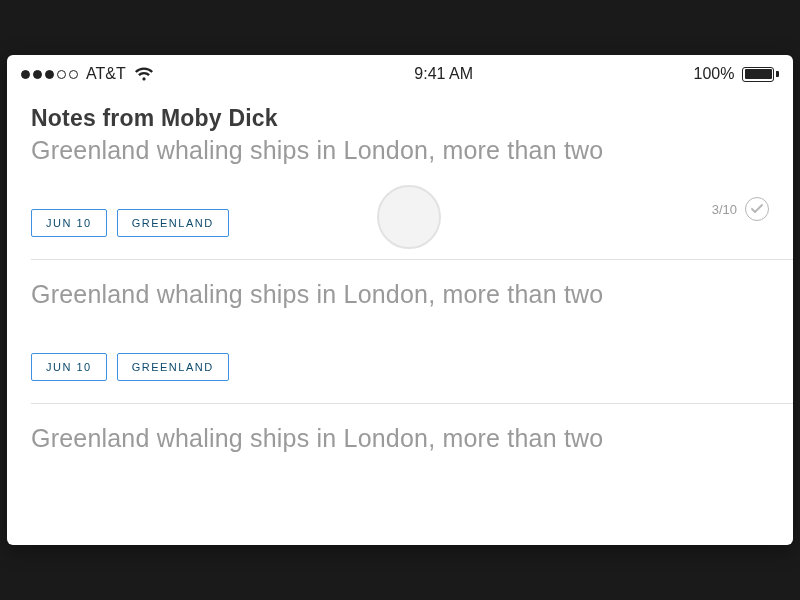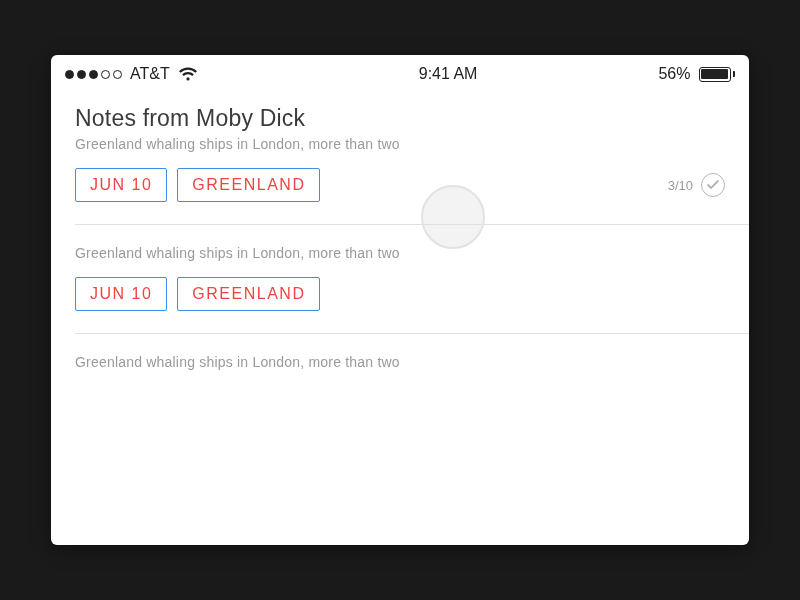--- a/index.html
+++ b/index.html
@@ -5,21 +5,21 @@
   * { box-sizing: border-box; margin: 0; padding: 0; }
   html, body { width: 800px; height: 600px; }
   body {
     background: #1a1a1a;
     display: flex;
     align-items: center;
     justify-content: center;
     font-family: -apple-system, "Helvetica Neue", Arial, sans-serif;
   }
   .device {
-    width: 698px;
+    width: 786px;
     height: 490px;
     background: #fff;
     border-radius: 6px;
     box-shadow: 0 4px 20px rgba(0,0,0,0.4);
     overflow: hidden;
     position: relative;
   }
 
   
   .statusbar {
@@ -57,46 +57,47 @@
   
   .list { padding: 0 0 0 24px; }
   .item {
     padding: 20px 24px 22px 0;
     border-bottom: 1px solid #e0e0e0;
     position: relative;
   }
   .item:first-child { padding-top: 12px; }
   .title {
     font-size: 23px;
-    font-weight: 400;
+    font-weight: 700;
     color: #3b3b3b;
     margin-bottom: 4px;
     letter-spacing: 0.2px;
   }
   .preview {
-    font-size: 14px;
+    font-size: 25px;
     color: #9a9a9a;
     margin-bottom: 16px;
     white-space: nowrap;
     overflow: hidden;
     letter-spacing: 0.2px;
   }
   .meta-row {
     display: flex;
     align-items: center;
     gap: 10px;
   }
   .tag {
     border: 1.5px solid #3f8fe3;
-    color: #ef4444;
-    font-size: 16px;
+    color: #0c4a6e;
+    font-size: 11px;
     font-weight: 500;
     letter-spacing: 1.5px;
     padding: 7px 14px;
     border-radius: 2px;
+    margin-top: 28px;
   }
   .progress {
     margin-left: auto;
     display: flex;
     align-items: center;
     gap: 8px;
     color: #9a9a9a;
     font-size: 13px;
   }
   .check-circle {
@@ -134,21 +135,21 @@
       </div>
       <span>AT&amp;T</span>
       <span class="wifi-icon">
         <svg viewBox="0 0 20 15">
             <path d="M10 13.5a1.6 1.6 0 100-3.2 1.6 1.6 0 000 3.2zm-4.3-4.6a6.2 6.2 0 018.6 0l1.6-1.6a8.5 8.5 0 00-11.8 0l1.6 1.6zm-3.1-3.1a10.6 10.6 0 0114.8 0L19 4.2a12.9 12.9 0 00-18 0l1.6 1.6z" fill="#222"></path>
           </svg>
       </span>
     </div>
     <div class="sb-center">9:41 AM</div>
     <div class="sb-right">
-      <span>56%</span>
+      <span>100%</span>
       <div class="battery">
         <div class="battery-body">
             <div class="battery-fill"></div>
           </div>
         <div class="battery-cap"></div>
       </div>
     </div>
   </div>
 
   <div class="list">

